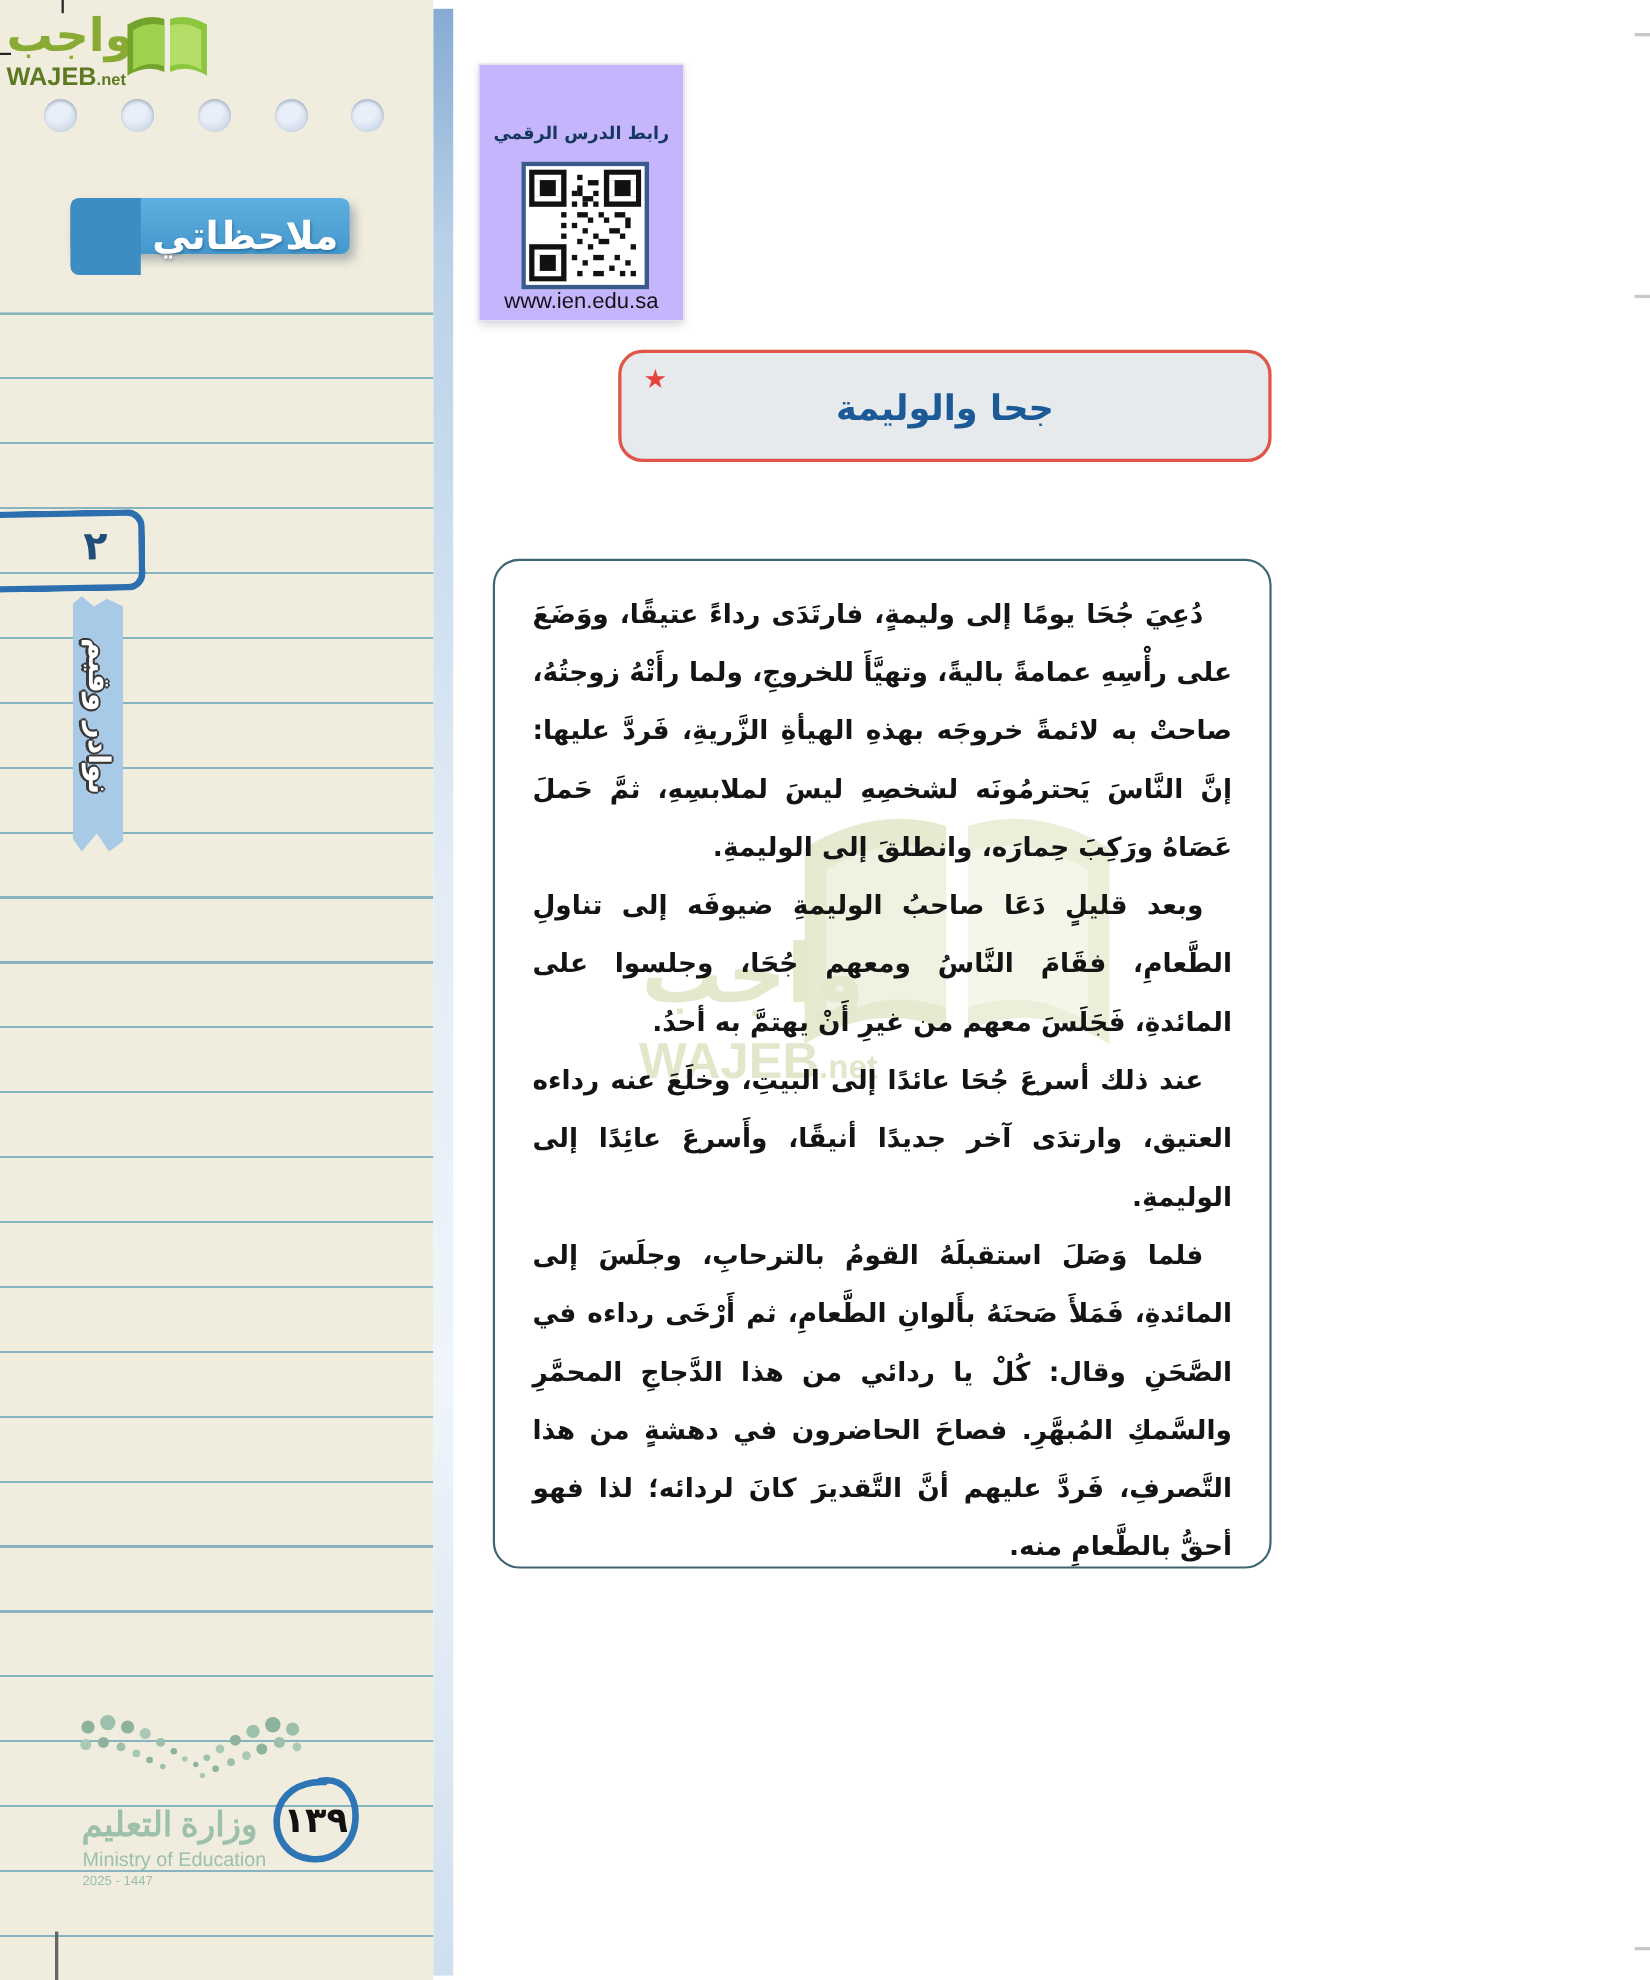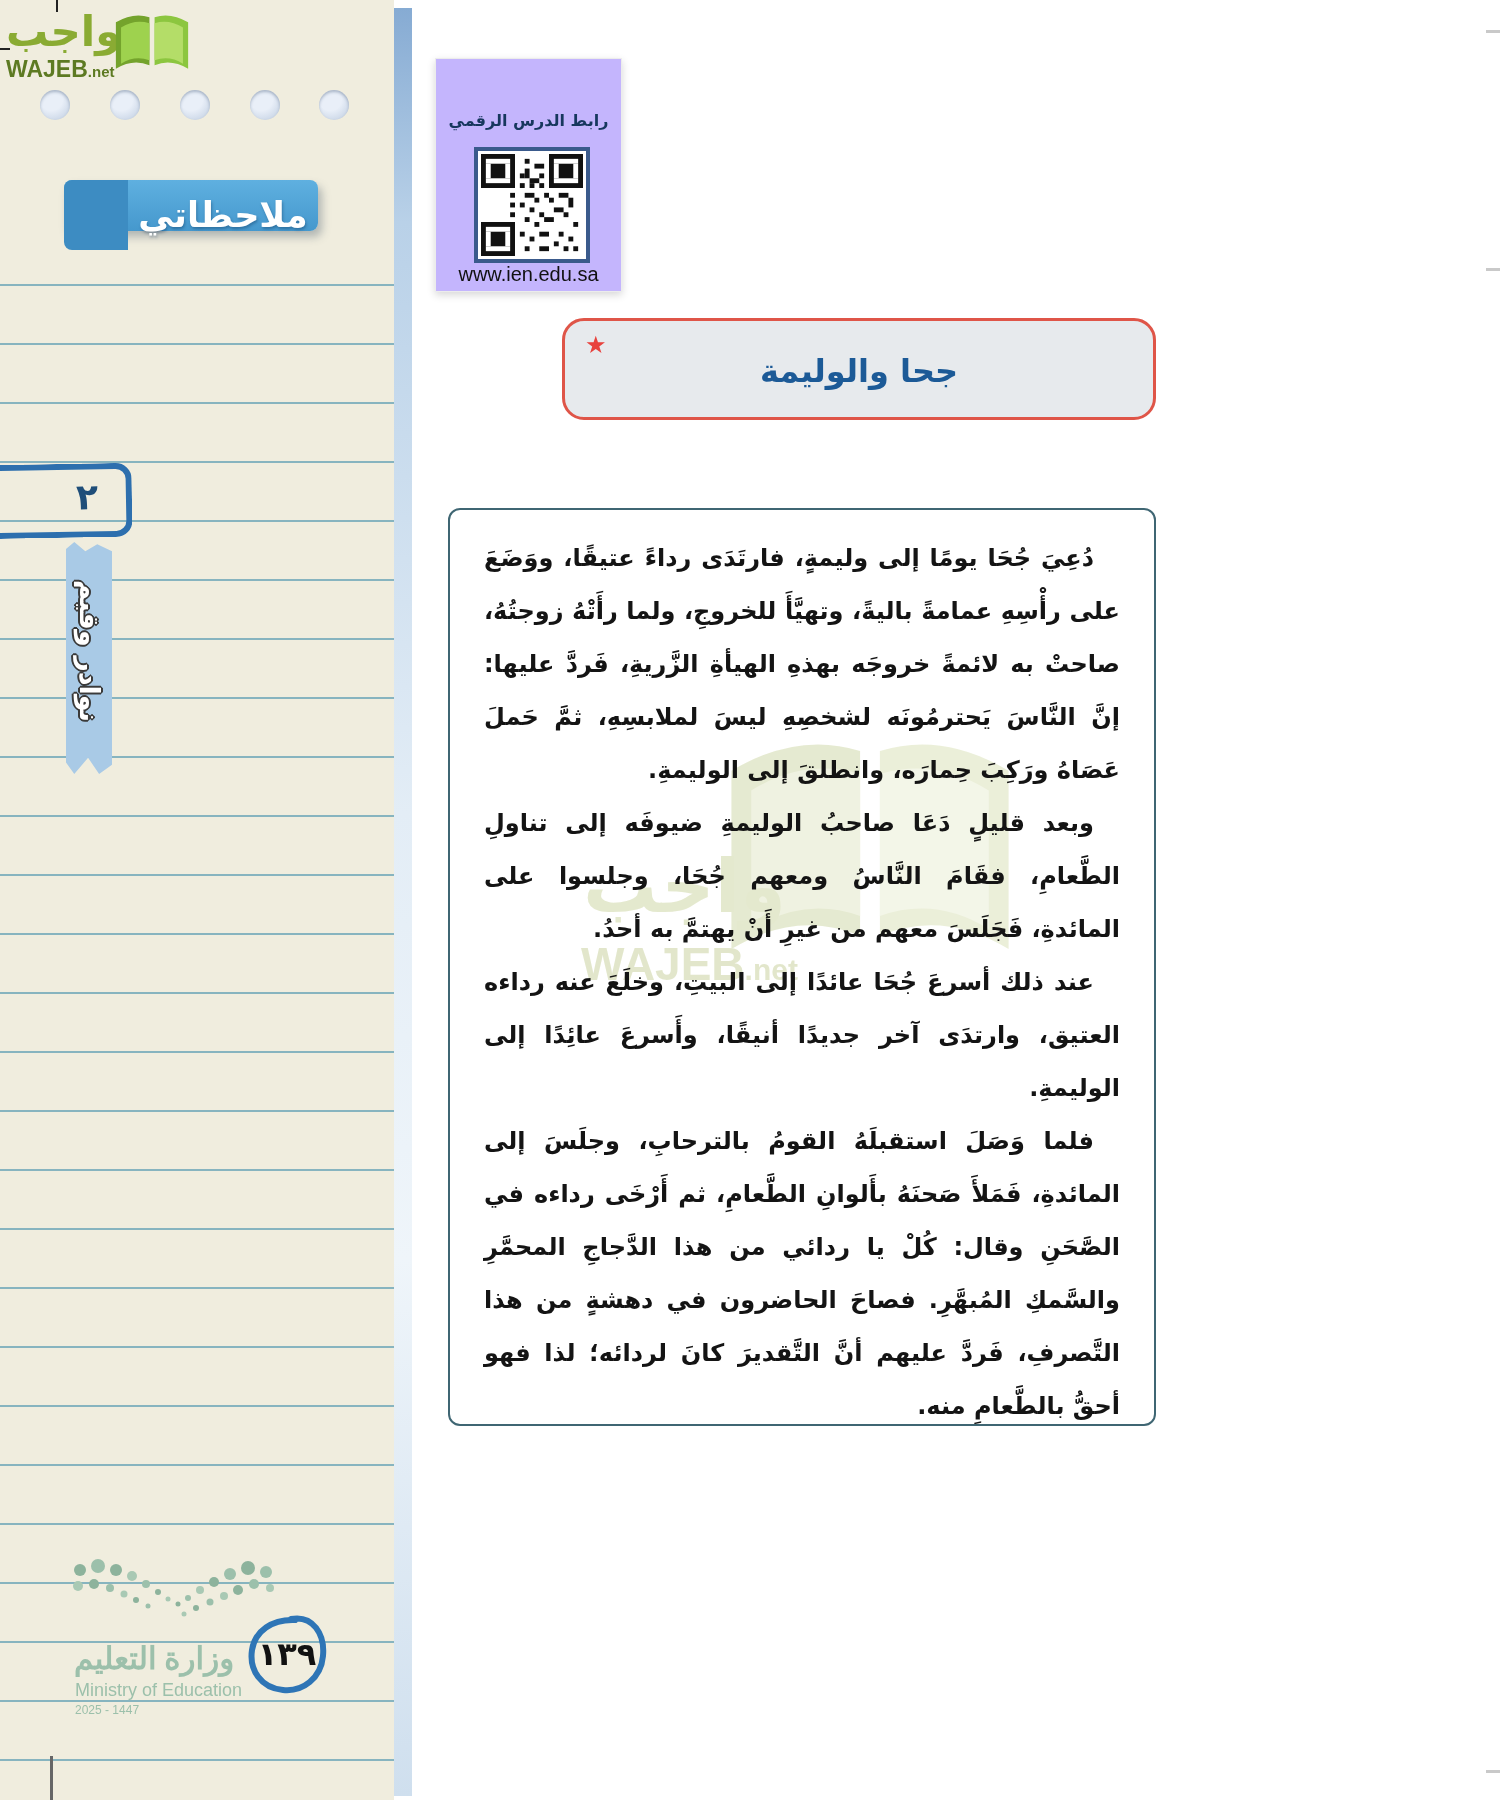--- a/index.html
+++ b/index.html
@@ -63,21 +63,21 @@
     font-family:"Liberation Sans",sans-serif;font-size:20px;color:#111;}
 
   
   .title-box{position:absolute;left:562px;top:318px;width:588px;height:96px;background:#e7eaed;
     border:3px solid #df5548;border-radius:22px;display:flex;align-items:center;justify-content:center;}
   .title-box .star{position:absolute;left:20px;top:10px;color:#e8423d;font-size:24px;}
   .title-box .ttl{font-size:32px;font-weight:bold;color:#1c5a97;padding-top:4px;}
 
   
   .story-box{position:absolute;left:448px;top:508px;width:704px;height:914px;
-    border:2px solid #3f6673;border-radius:12px;overflow:hidden;}
+    border:2px solid #3f6673;border-radius:24px;overflow:hidden;}
   .story-text{position:absolute;left:34px;top:22px;width:636px;direction:rtl;text-align:justify;
     font-size:24px;font-weight:bold;color:#141414;line-height:53px;}
   .story-text p{margin:0;text-indent:26px;}
   .footnote{position:absolute;left:36px;bottom:16px;direction:rtl;font-size:21px;font-weight:bold;
     color:#1c5a97;white-space:nowrap;}
   .footnote .star{color:#e8423d;font-size:21px;margin-left:6px;}
 
   
   .watermark{position:absolute;left:575px;top:715px;width:470px;height:300px;opacity:.5;
     pointer-events:none;z-index:0;}

